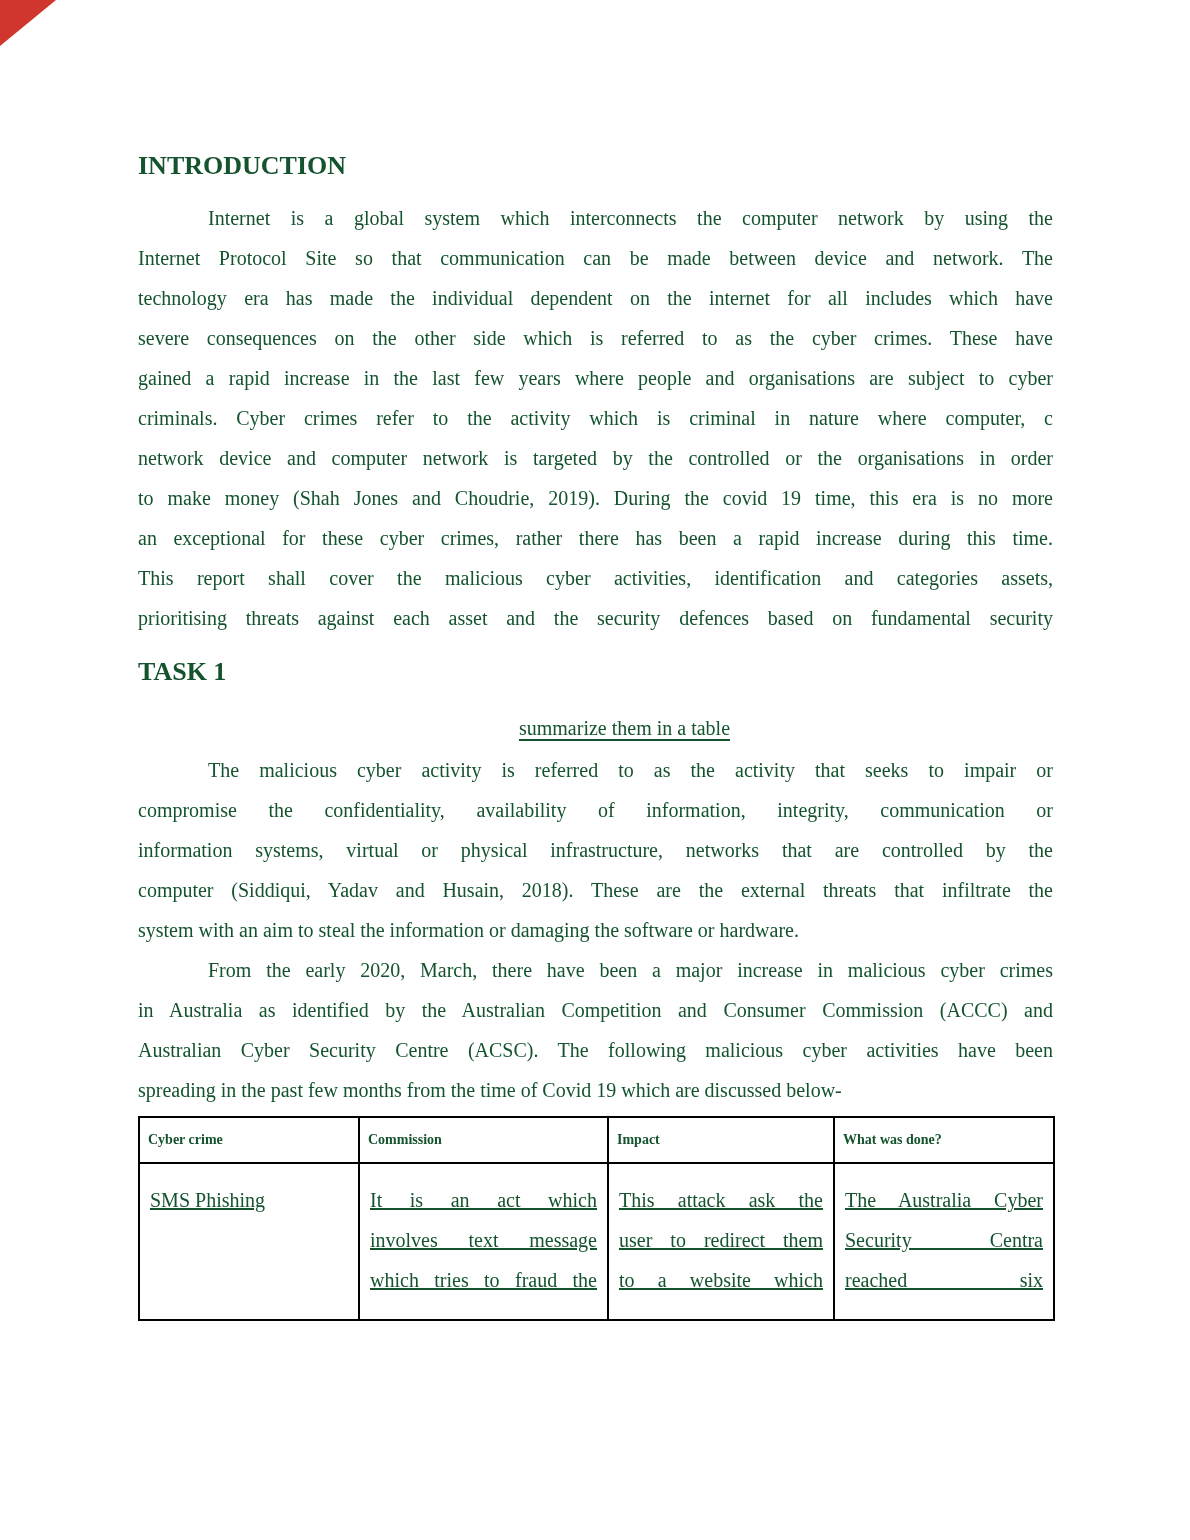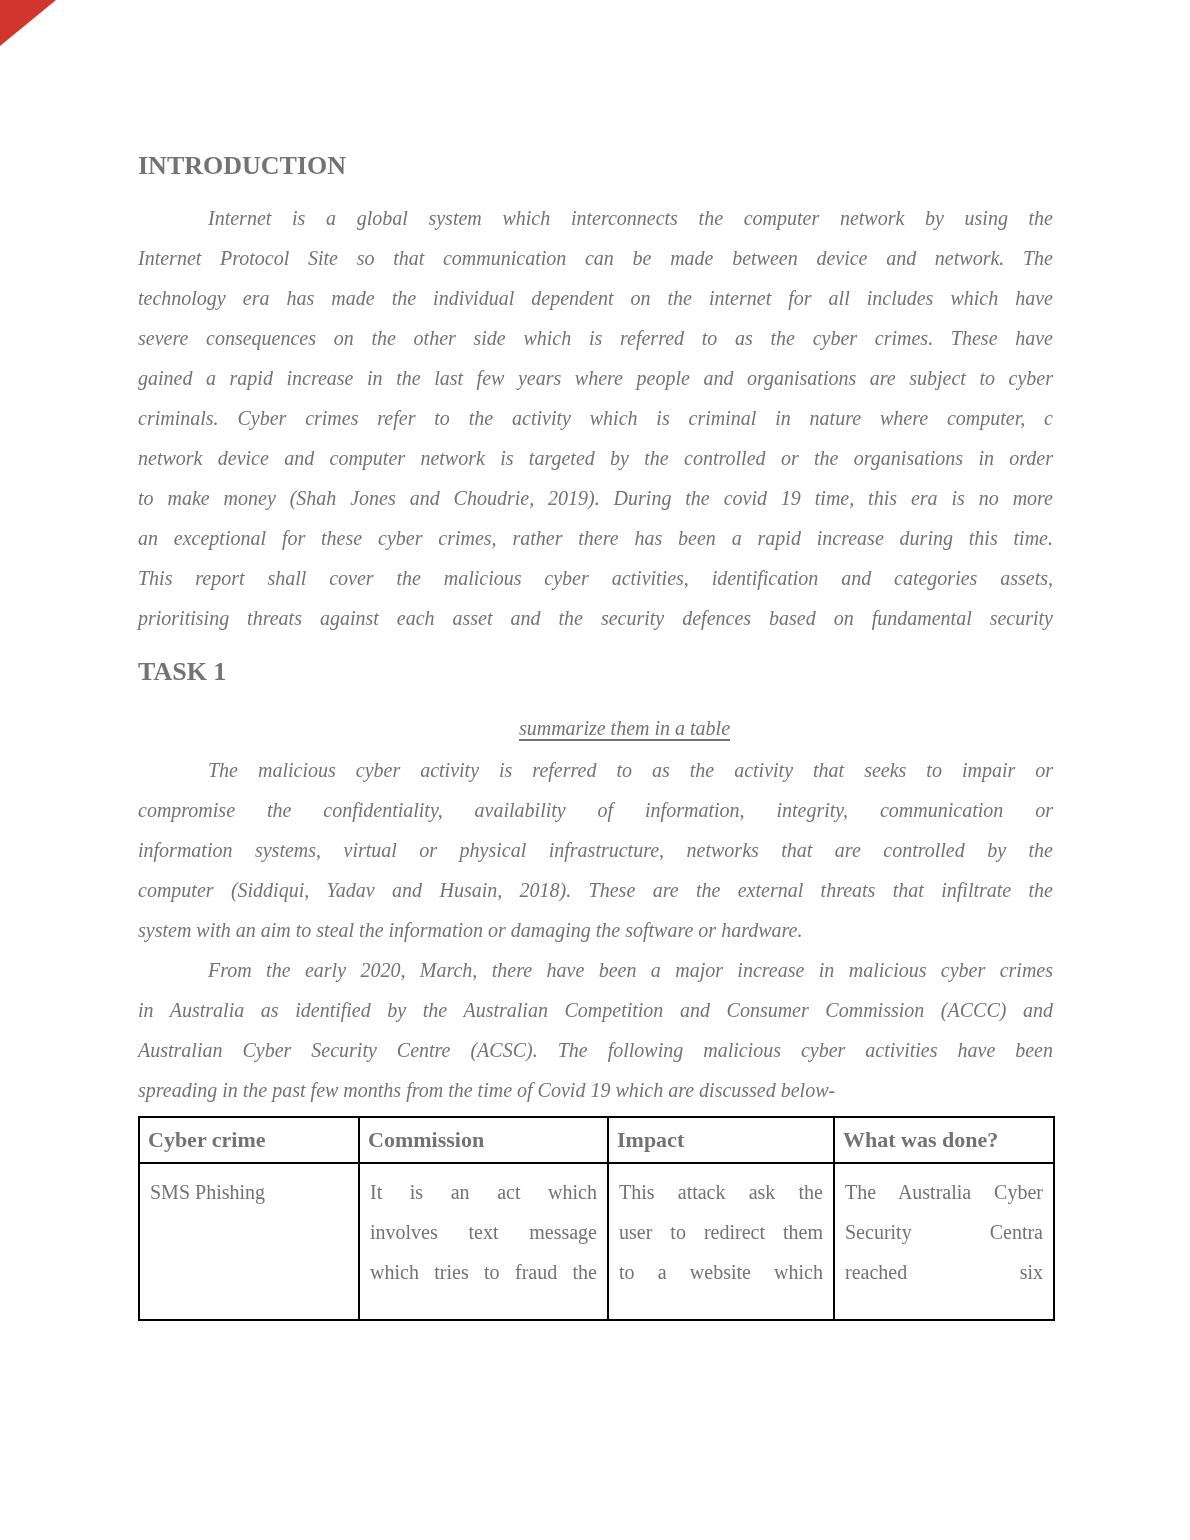--- a/index.html
+++ b/index.html
@@ -11,21 +11,21 @@
     padding: 0 137px 0 138px;
     background: #ffffff;
     font-family: "Liberation Serif", "DejaVu Serif", serif;
     color: #141414;
     overflow: hidden;
   }
   .corner { position: absolute; top: 0; left: 0; display: block; }
   h1.doc-h { font-size: 26px; line-height: 32px; font-weight: bold; margin: 150px 0 0 0; }
   h2.doc-h { font-size: 26px; line-height: 32px; font-weight: bold; margin: 18px 0 0 0; }
   .para { font-size: 20px; margin: 0; }
-  .para .line { line-height: 40px; white-space: normal; font-style: italic; }
+  .para .line { line-height: 40px; white-space: normal; }
   .just { text-align: justify; text-align-last: justify; }
   .mt16 { margin-top: 16px; }
   .mt20 { margin-top: 20px; }
   .mt2  { margin-top: 2px; }
   .underlined .line { text-decoration: underline; text-decoration-thickness: 2px; text-underline-offset: 4px; }
   table.crime {
     margin-top: 6px;
     width: 915px;
     border-collapse: collapse;
     table-layout: fixed;
@@ -34,35 +34,36 @@
   table.crime th, table.crime td {
     border: 2px solid #000000;
     vertical-align: top;
     text-align: left;
     box-sizing: border-box;
     overflow: hidden;
   }
   table.crime th {
     height: 40px;
     padding: 6px 8px;
-    font-size: 22px;
+    font-size: 14px;
     font-weight: bold;
     line-height: 32px;
   }
   table.crime td {
     height: 157px;
-    padding: 8px 10px;
+    padding: 16px 10px;
+    text-decoration: underline;
   }
   table.crime td .line { line-height: 40px; }
   td.plain { font-size: 20px; line-height: 40px; padding-top: 4px; }
 </style>
 </head>
 <body>
 
-<div class="page" style="color: #737373; background: rgb(255, 255, 255);">
+<div class="page" style="color: #14532d; background: rgb(255, 255, 255);">
 
   <svg class="corner" width="56" height="46" viewBox="0 0 56 46">
     <polygon id="ribbon-shape" points="0,0 56,0 0,46" fill="#d0362e"></polygon>
   </svg>
 
   <h1 class="doc-h">INTRODUCTION</h1>
 
   <div class="para mt16">
       <div class="line just" style="padding-left: 70px;">Internet is a global system which interconnects the computer network by using the</div>
       <div class="line just">Internet Protocol Site so that communication can be made between device and network. The</div>

